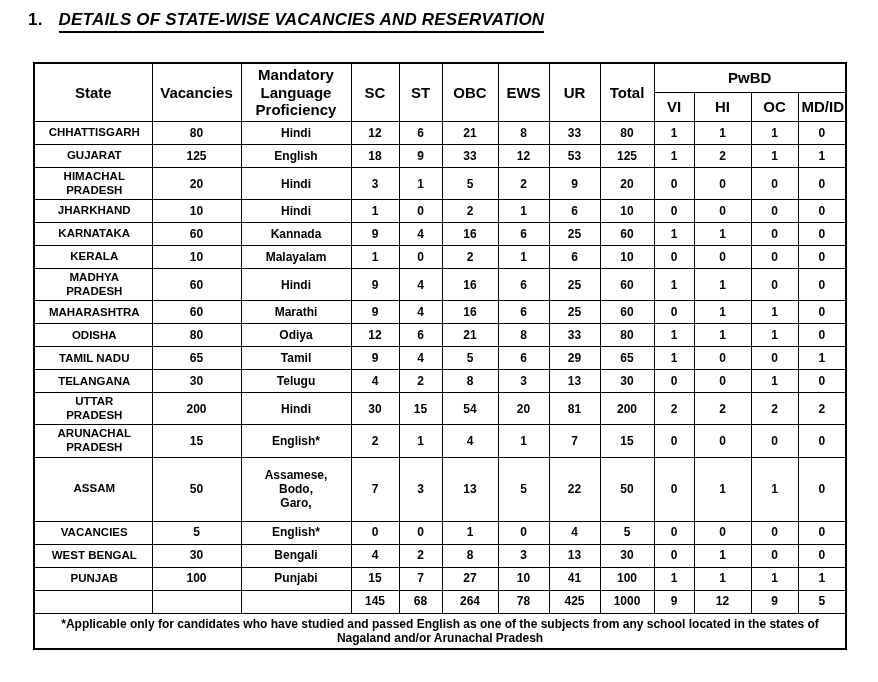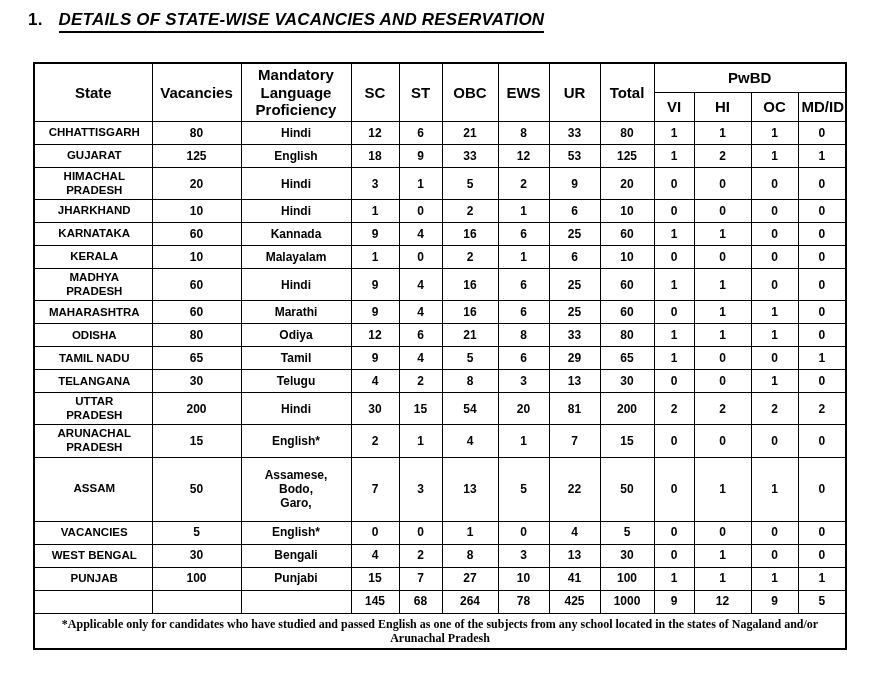--- a/index.html
+++ b/index.html
@@ -59,21 +59,20 @@
     padding-left: 5px;
     font-size: 11.5px;
   }
   .vacancy-table tr.tall-row td { height: 64px; }
   .vacancy-table td.footnote-cell {
     font-size: 12px;
     padding: 3px 10px;
     height: 32px;
     white-space: normal;
     text-align: center;
-    font-family: Liberation Serif, serif;
   }
 </style>
 </head>
 <body>
 
 <div class="doc-title">
   <span class="title-number">1.</span><span class="title-text">DETAILS OF STATE-WISE VACANCIES AND RESERVATION</span>
 </div>
 
 <table class="vacancy-table">

